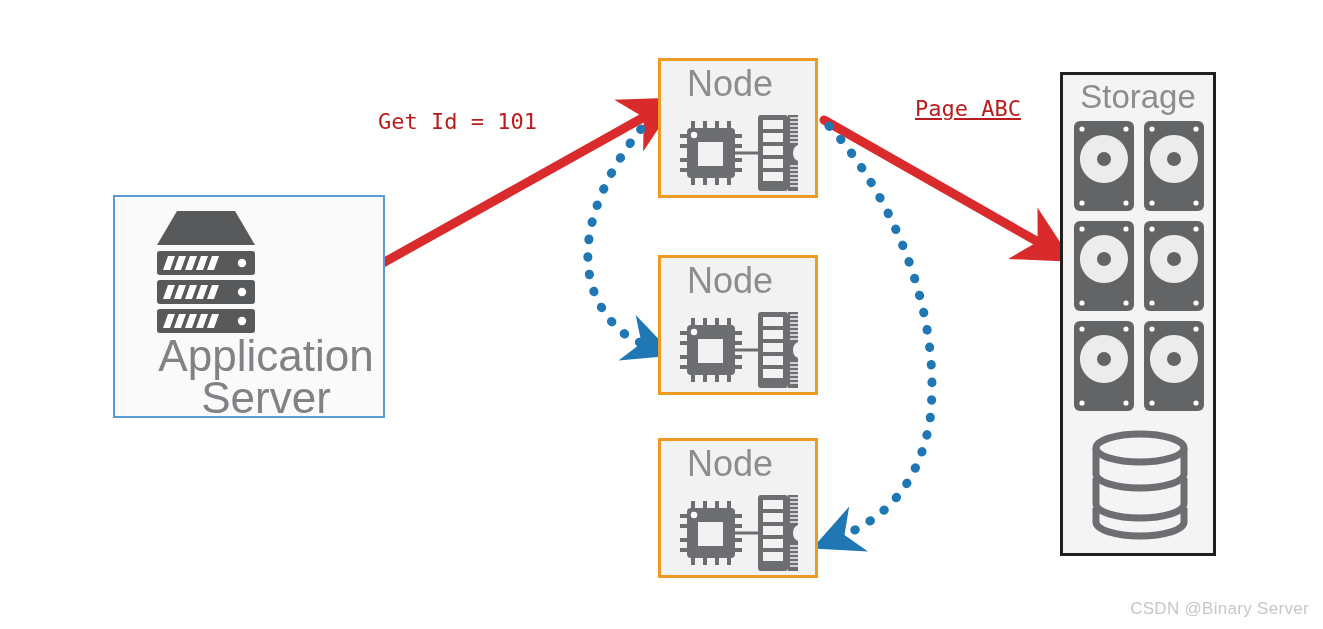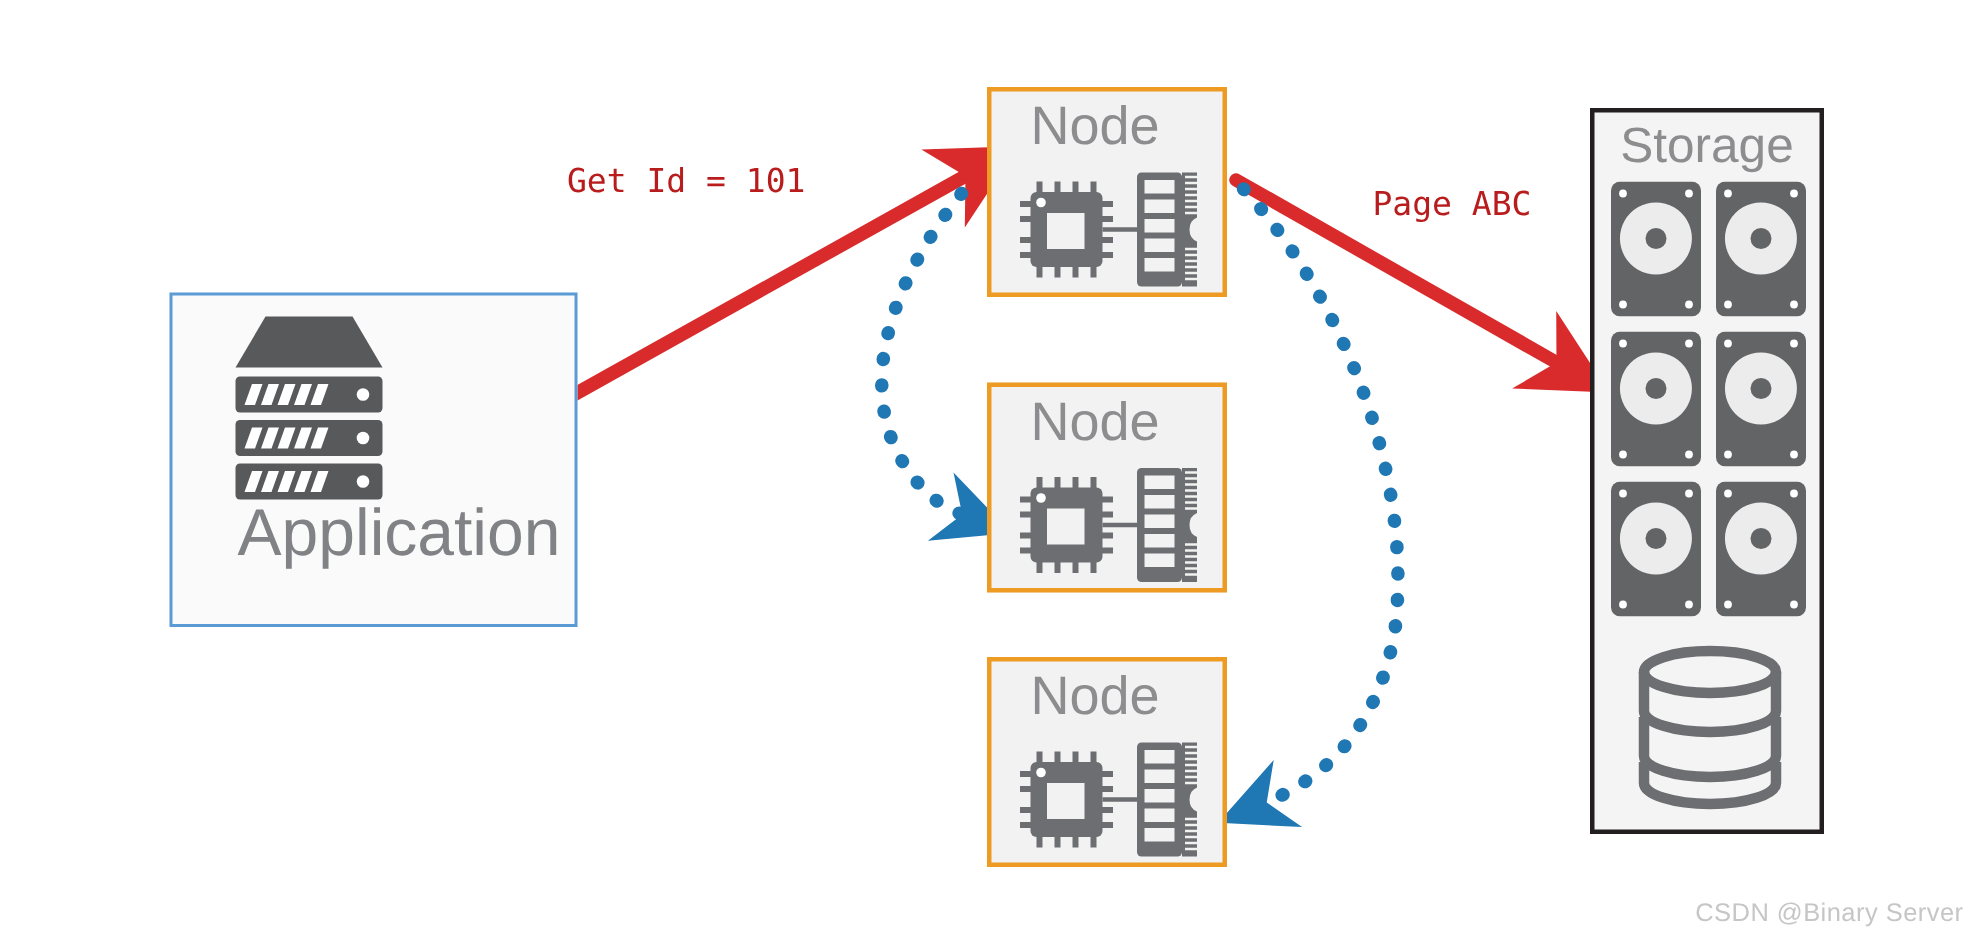--- a/index.html
+++ b/index.html
@@ -130,21 +130,21 @@
 
   
   .edge-label {
     position: absolute;
     color: #b91c1c;
     font-family: "DejaVu Sans Mono", "Liberation Mono", monospace;
     font-size: 22px;
     white-space: pre;
   }
   #label-get-id { left: 378px; top: 109px; }
-  #label-page-abc { left: 915px; top: 124px; }
+  #label-page-abc { left: 915px; top: 96px; text-decoration: underline; }
 
   
   .watermark {
     position: absolute;
     right: 14px;
     bottom: 10px;
     color: #c6c6c6;
     font-size: 17px;
     font-family: "Liberation Sans", sans-serif;
     letter-spacing: 0.3px;
@@ -212,20 +212,21 @@
         <path d="M17,107 l7,0 l-5,14 l-7,0 Z"></path>
         <path d="M28,107 l7,0 l-5,14 l-7,0 Z"></path>
         <path d="M39,107 l7,0 l-5,14 l-7,0 Z"></path>
         <path d="M50,107 l7,0 l-5,14 l-7,0 Z"></path>
         <path d="M61,107 l7,0 l-5,14 l-7,0 Z"></path>
       </g>
       <circle cx="91" cy="114" r="4.2" fill="#ffffff"></circle>
     </svg>
     <div class="app-server-label">
       <span>Application</span>
+      <span>Server</span>
     </div>
   </div>
 
   <div class="node-box" id="node-1">
     <div class="node-label">Node</div>
     <svg class="node-icons" viewBox="0 0 132 80" xmlns="http://www.w3.org/2000/svg">
       <g stroke="#6d6e71" stroke-width="4" fill="none">
         <path d="M21,16 v-8 M33,16 v-8 M45,16 v-8 M57,16 v-8"></path>
         <path d="M21,64 v8 M33,64 v8 M45,64 v8 M57,64 v8"></path>
         <path d="M16,23 h-8 M16,33 h-8 M16,47 h-8 M16,57 h-8"></path>

